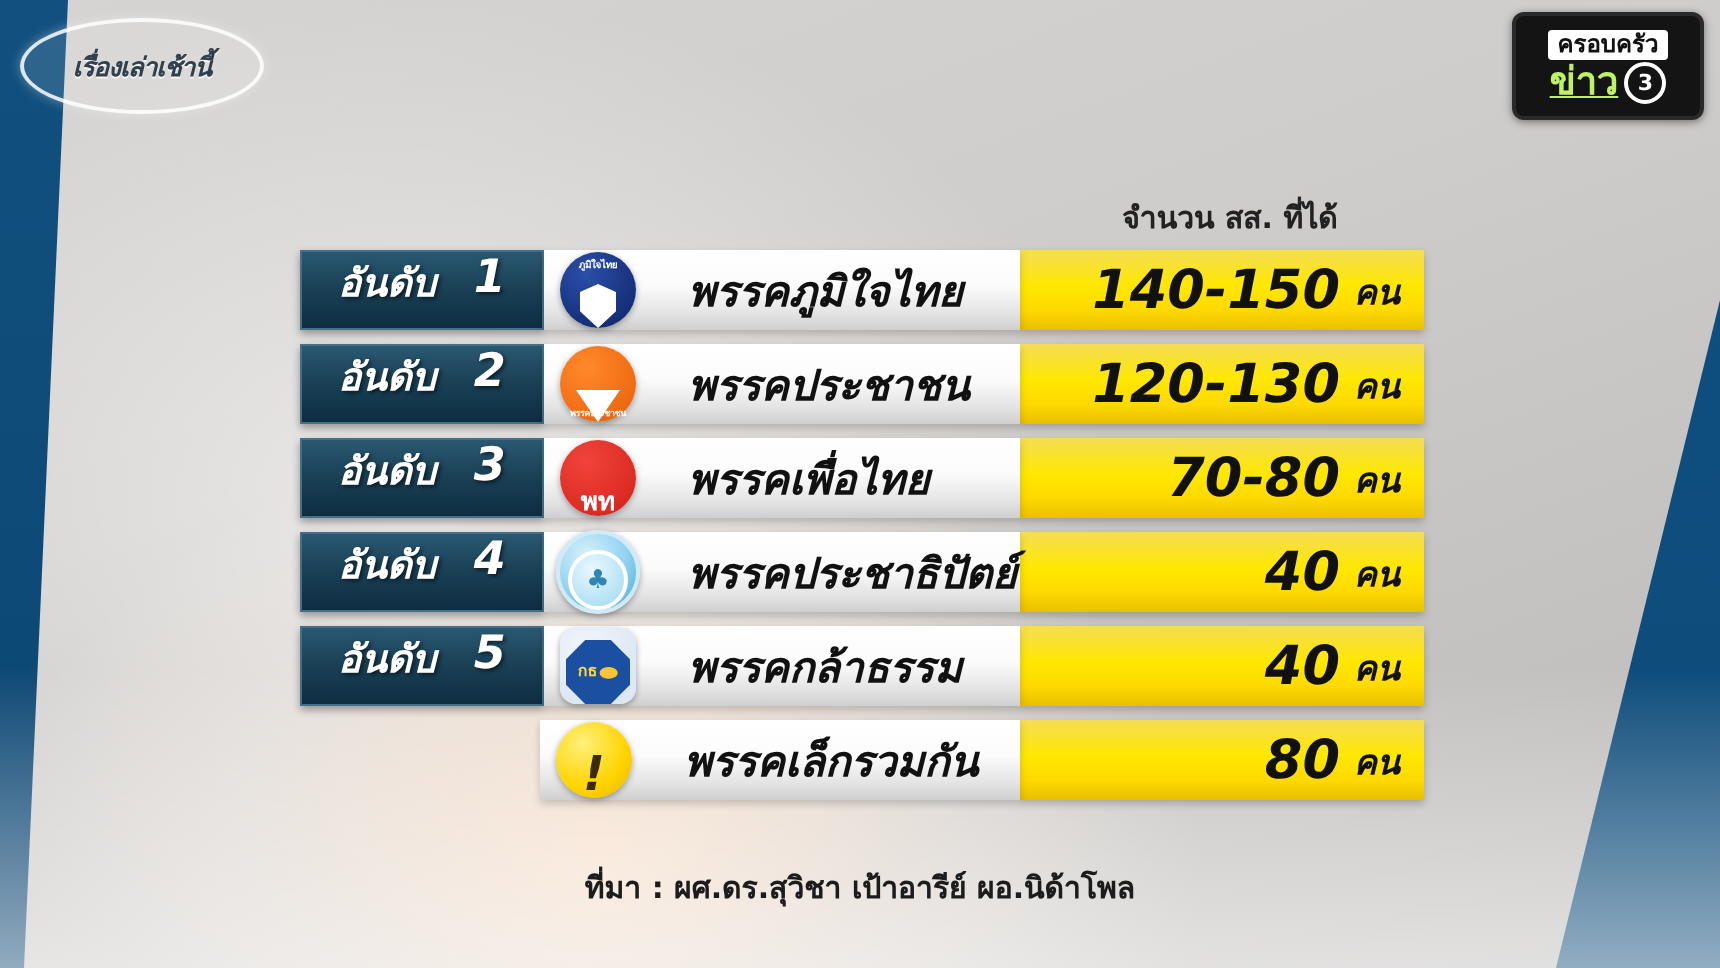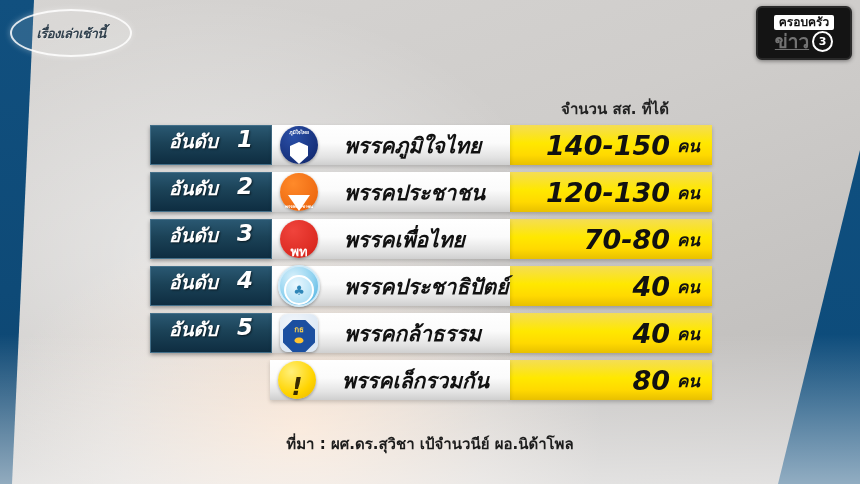--- a/index.html
+++ b/index.html
@@ -34,21 +34,21 @@
     box-shadow:0 0 6px rgba(255,255,255,0.35);}
   .logo-oval span{font-size:13px;font-weight:bold;font-style:italic;color:#30404d;
     letter-spacing:-0.5px;text-shadow:0 1px 0 rgba(255,255,255,0.7);white-space:nowrap;}
   .logo-tr{position:absolute;right:8px;top:6px;width:92px;height:50px;
     background:#141414;border-radius:6px;border:2px solid #2a2a2a;
     display:flex;flex-direction:column;align-items:center;justify-content:center;gap:1px;
     box-shadow:0 1px 4px rgba(0,0,0,0.45);}
   .logo-tr .l1{display:inline-block;background:#fff;color:#111;font-size:12px;font-weight:bold;
     padding:0 5px;border-radius:2px;line-height:15px;white-space:nowrap;}
   .logo-tr .l2row{display:flex;align-items:center;gap:3px;}
-  .logo-tr .l2{color:#737373;font-size:19px;font-weight:bold;line-height:20px;white-space:nowrap;text-decoration:underline;}
+  .logo-tr .l2{color:#bef264;font-size:19px;font-weight:bold;line-height:20px;white-space:nowrap;text-decoration:underline;}
   .ch3{width:17px;height:17px;border-radius:50%;border:2px solid #fff;color:#fff;
     font-size:11px;font-weight:bold;display:flex;align-items:center;justify-content:center;}
 
   
   .title-bar{position:absolute;left:153px;top:15px;width:553px;height:52px;
     background:linear-gradient(180deg,#1c4b63 0%,#123c53 50%,#0d3346 100%);
     border:2px solid #8fa4ae;
     display:flex;align-items:center;justify-content:center;
     box-shadow:0 3px 7px rgba(0,0,0,0.35);}
   .title-bar span{color:#ffe000;font-size:27px;font-weight:bold;font-style:italic;
@@ -95,21 +95,21 @@
   .em.pt{background:radial-gradient(circle at 35% 28%,#f0443c,#dc2b22 70%,#be1d17);}
   .em.dem{background:radial-gradient(circle at 35% 28%,#d8f0fb,#8fd2f0 55%,#3fa8da 100%);
     border:2px solid #cfeaf8;}
   .em.kt{background:radial-gradient(circle at 35% 28%,#f2f6fb,#dde8f4 70%);
     border-radius:8px;}
   .em.small{background:radial-gradient(circle at 35% 28%,#fff07a,#ffd400 60%,#e8b400 100%);
     border-radius:50%;}
   .em .gl{font-size:13px;font-weight:bold;color:#fff;line-height:1;}
   .em.kt .oct{width:32px;height:32px;background:#1b4fa0;
     clip-path:polygon(30% 0,70% 0,100% 30%,100% 70%,70% 100%,30% 100%,0 70%,0 30%);
-    display:flex;flex-direction:column;align-items:center;justify-content:center;gap:1px;}
+    display:flex;flex-direction:row;align-items:center;justify-content:center;gap:1px;}
   .em.kt .oct .t{font-size:8px;color:#ffd34d;font-weight:bold;line-height:1;}
   .em.kt .oct .w{font-size:11px;color:#ffc431;line-height:1;}
   .em.dem .seal{width:26px;height:26px;border-radius:50%;border:2px solid #fff;
     background:radial-gradient(circle at 40% 30%,#eaf8ff,#9ed8f2);
     display:flex;align-items:center;justify-content:center;}
   .em.dem .seal i{font-style:normal;font-size:13px;color:#2e86b8;}
   .em.small .ex{font-size:24px;font-weight:bold;color:#3a2c00;line-height:1;font-style:italic;}
   .em .tri{width:0;height:0;border-left:11px solid transparent;border-right:11px solid transparent;
     border-top:16px solid #fff;}
   .em .shield{width:18px;height:22px;background:#fff;
@@ -270,16 +270,16 @@
       </div>
       <div class="count">
         <span class="cnum">80</span>
         <span class="cunit">คน</span>
       </div>
     </div>
 
   </div>
 
   <div class="source">
-    <span>ที่มา : ผศ.ดร.สุวิชา เป้จำนวนีย์ ผอ.นิด้าโพล</span>
+    <span>ที่มา : ผศ.ดร.สุวิชา เป้าอารีย์ ผอ.นิด้าโพล</span>
   </div>
 
 </div>
 
 </body></html>

